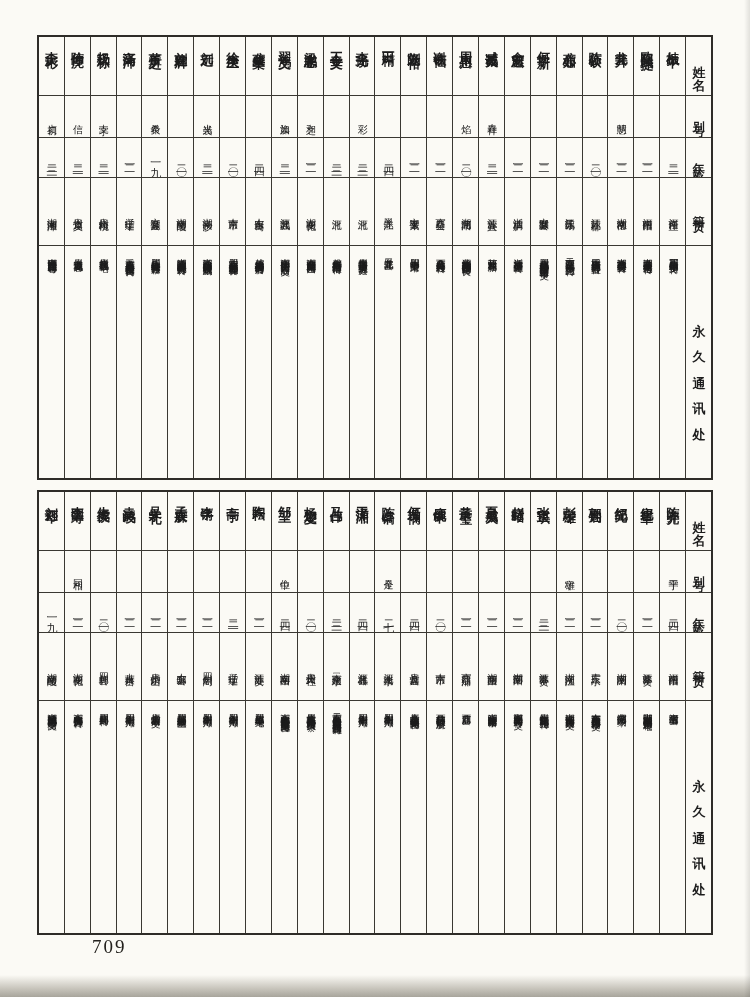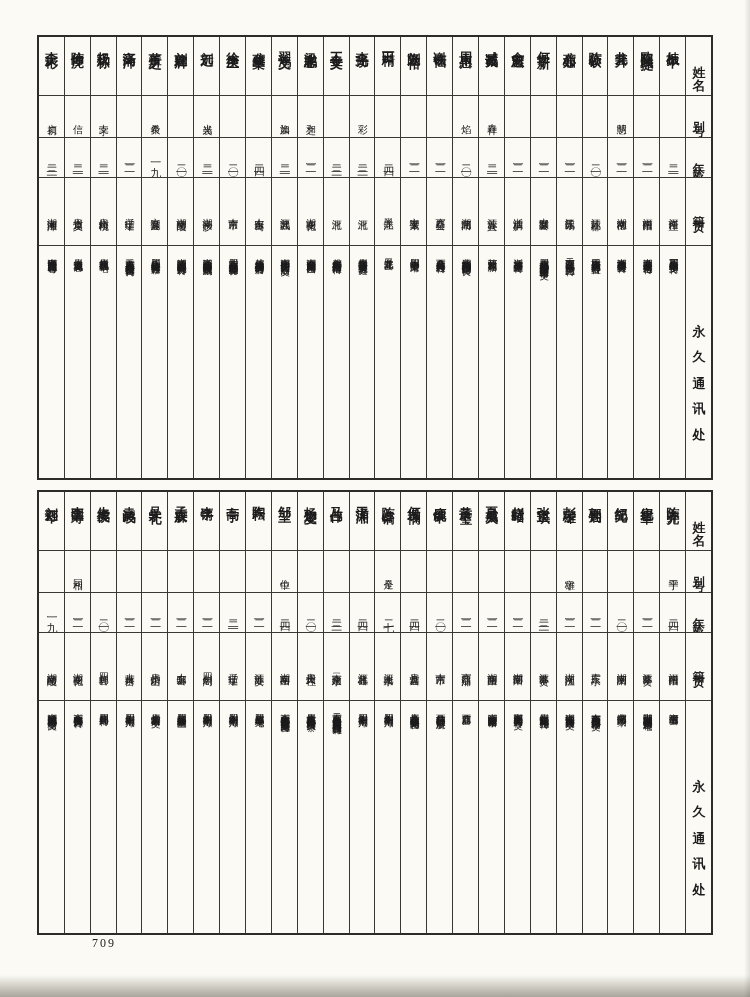--- a/index.html
+++ b/index.html
@@ -44,21 +44,21 @@
   .t-age{font-size:11px;letter-spacing:2px;}
   .t-native{font-size:10px;}
   .t-addr{font-size:9.5px;letter-spacing:0.5px;}
   
   .hcol .cell{justify-content:center;align-items:center;}
   .h-name .vtxt{font-size:13px;font-weight:bold;letter-spacing:12px;}
   .h-alias .vtxt,.h-age .vtxt,.h-native .vtxt{font-size:12px;font-weight:bold;letter-spacing:6px;}
   .h-addr .vtxt{font-size:13px;font-weight:bold;letter-spacing:26px;padding-top:26px;}
   .pagenum{
     position:absolute;left:92px;top:936px;
-    font-size:12px;letter-spacing:2px;color:#23211d;
+    font-size:19px;letter-spacing:2px;color:#23211d;
   }
   .page-edge{
     position:absolute;left:0;bottom:0;width:750px;height:22px;
     background:linear-gradient(#fbfaf5,#c9c6bd 60%,#a8a59c);
   }
   .page-edge-r{
     position:absolute;right:0;top:0;width:6px;height:997px;
     background:linear-gradient(to right,rgba(0,0,0,0),rgba(0,0,0,0.10));
   }
 </style>

